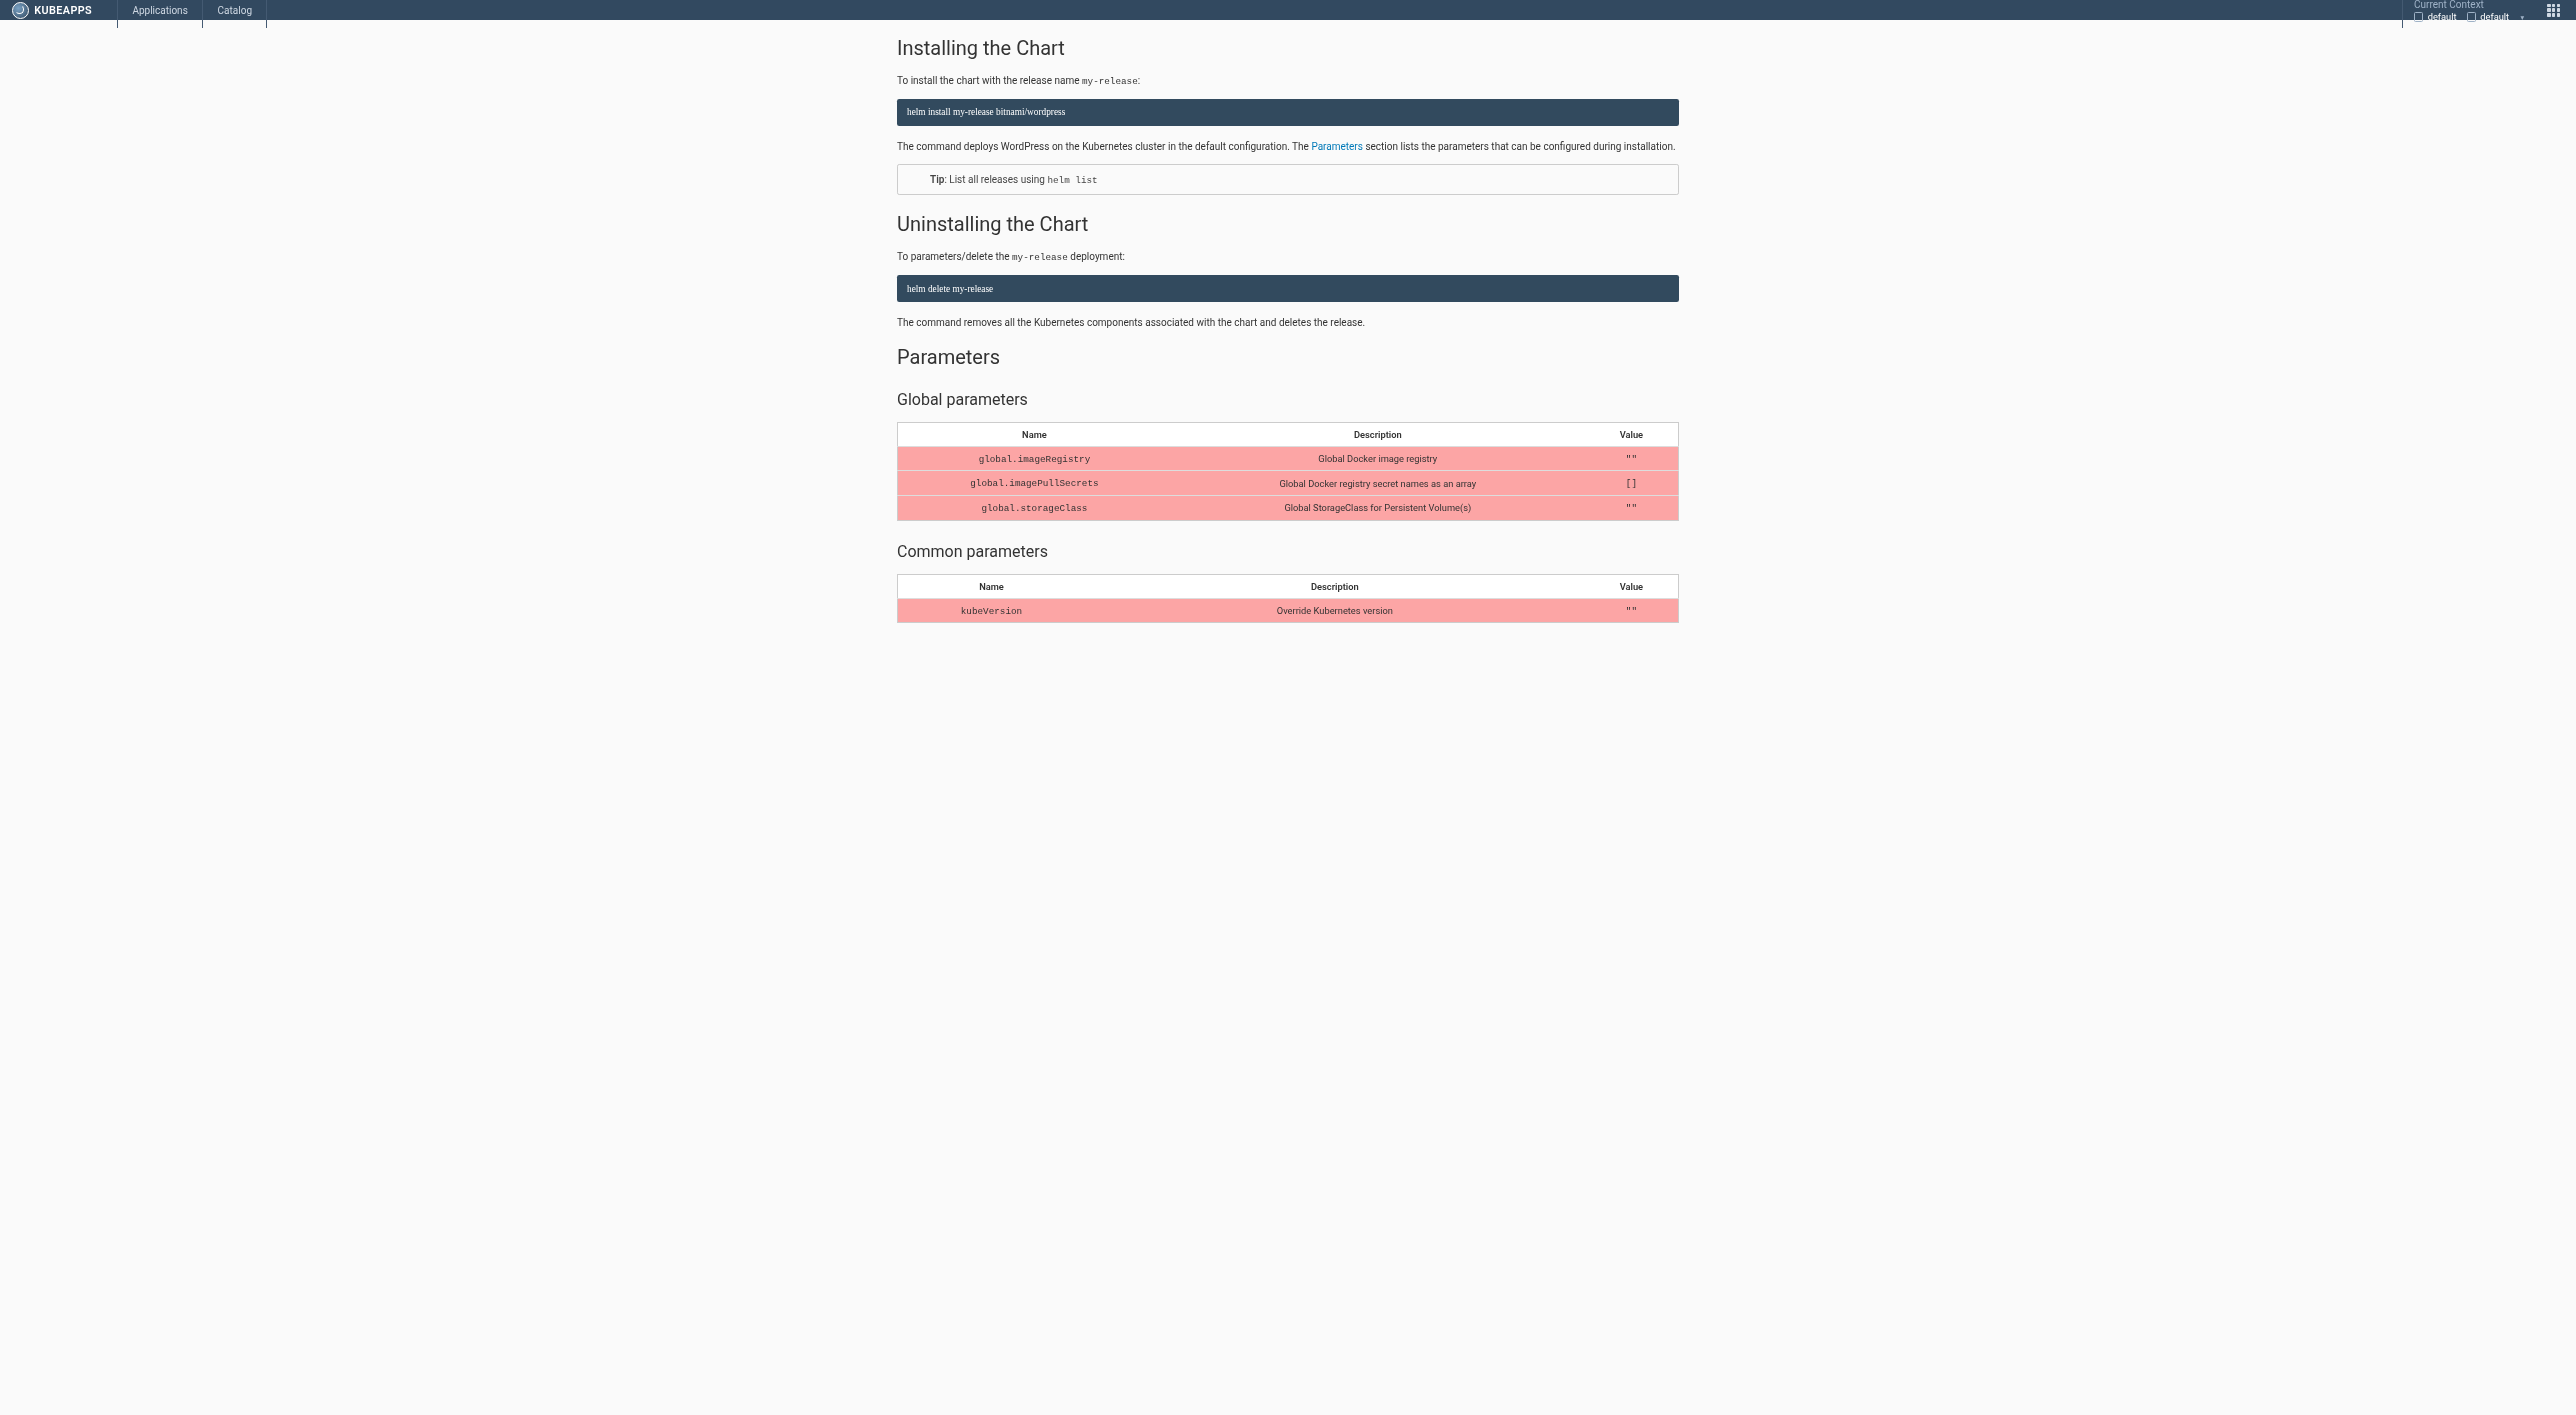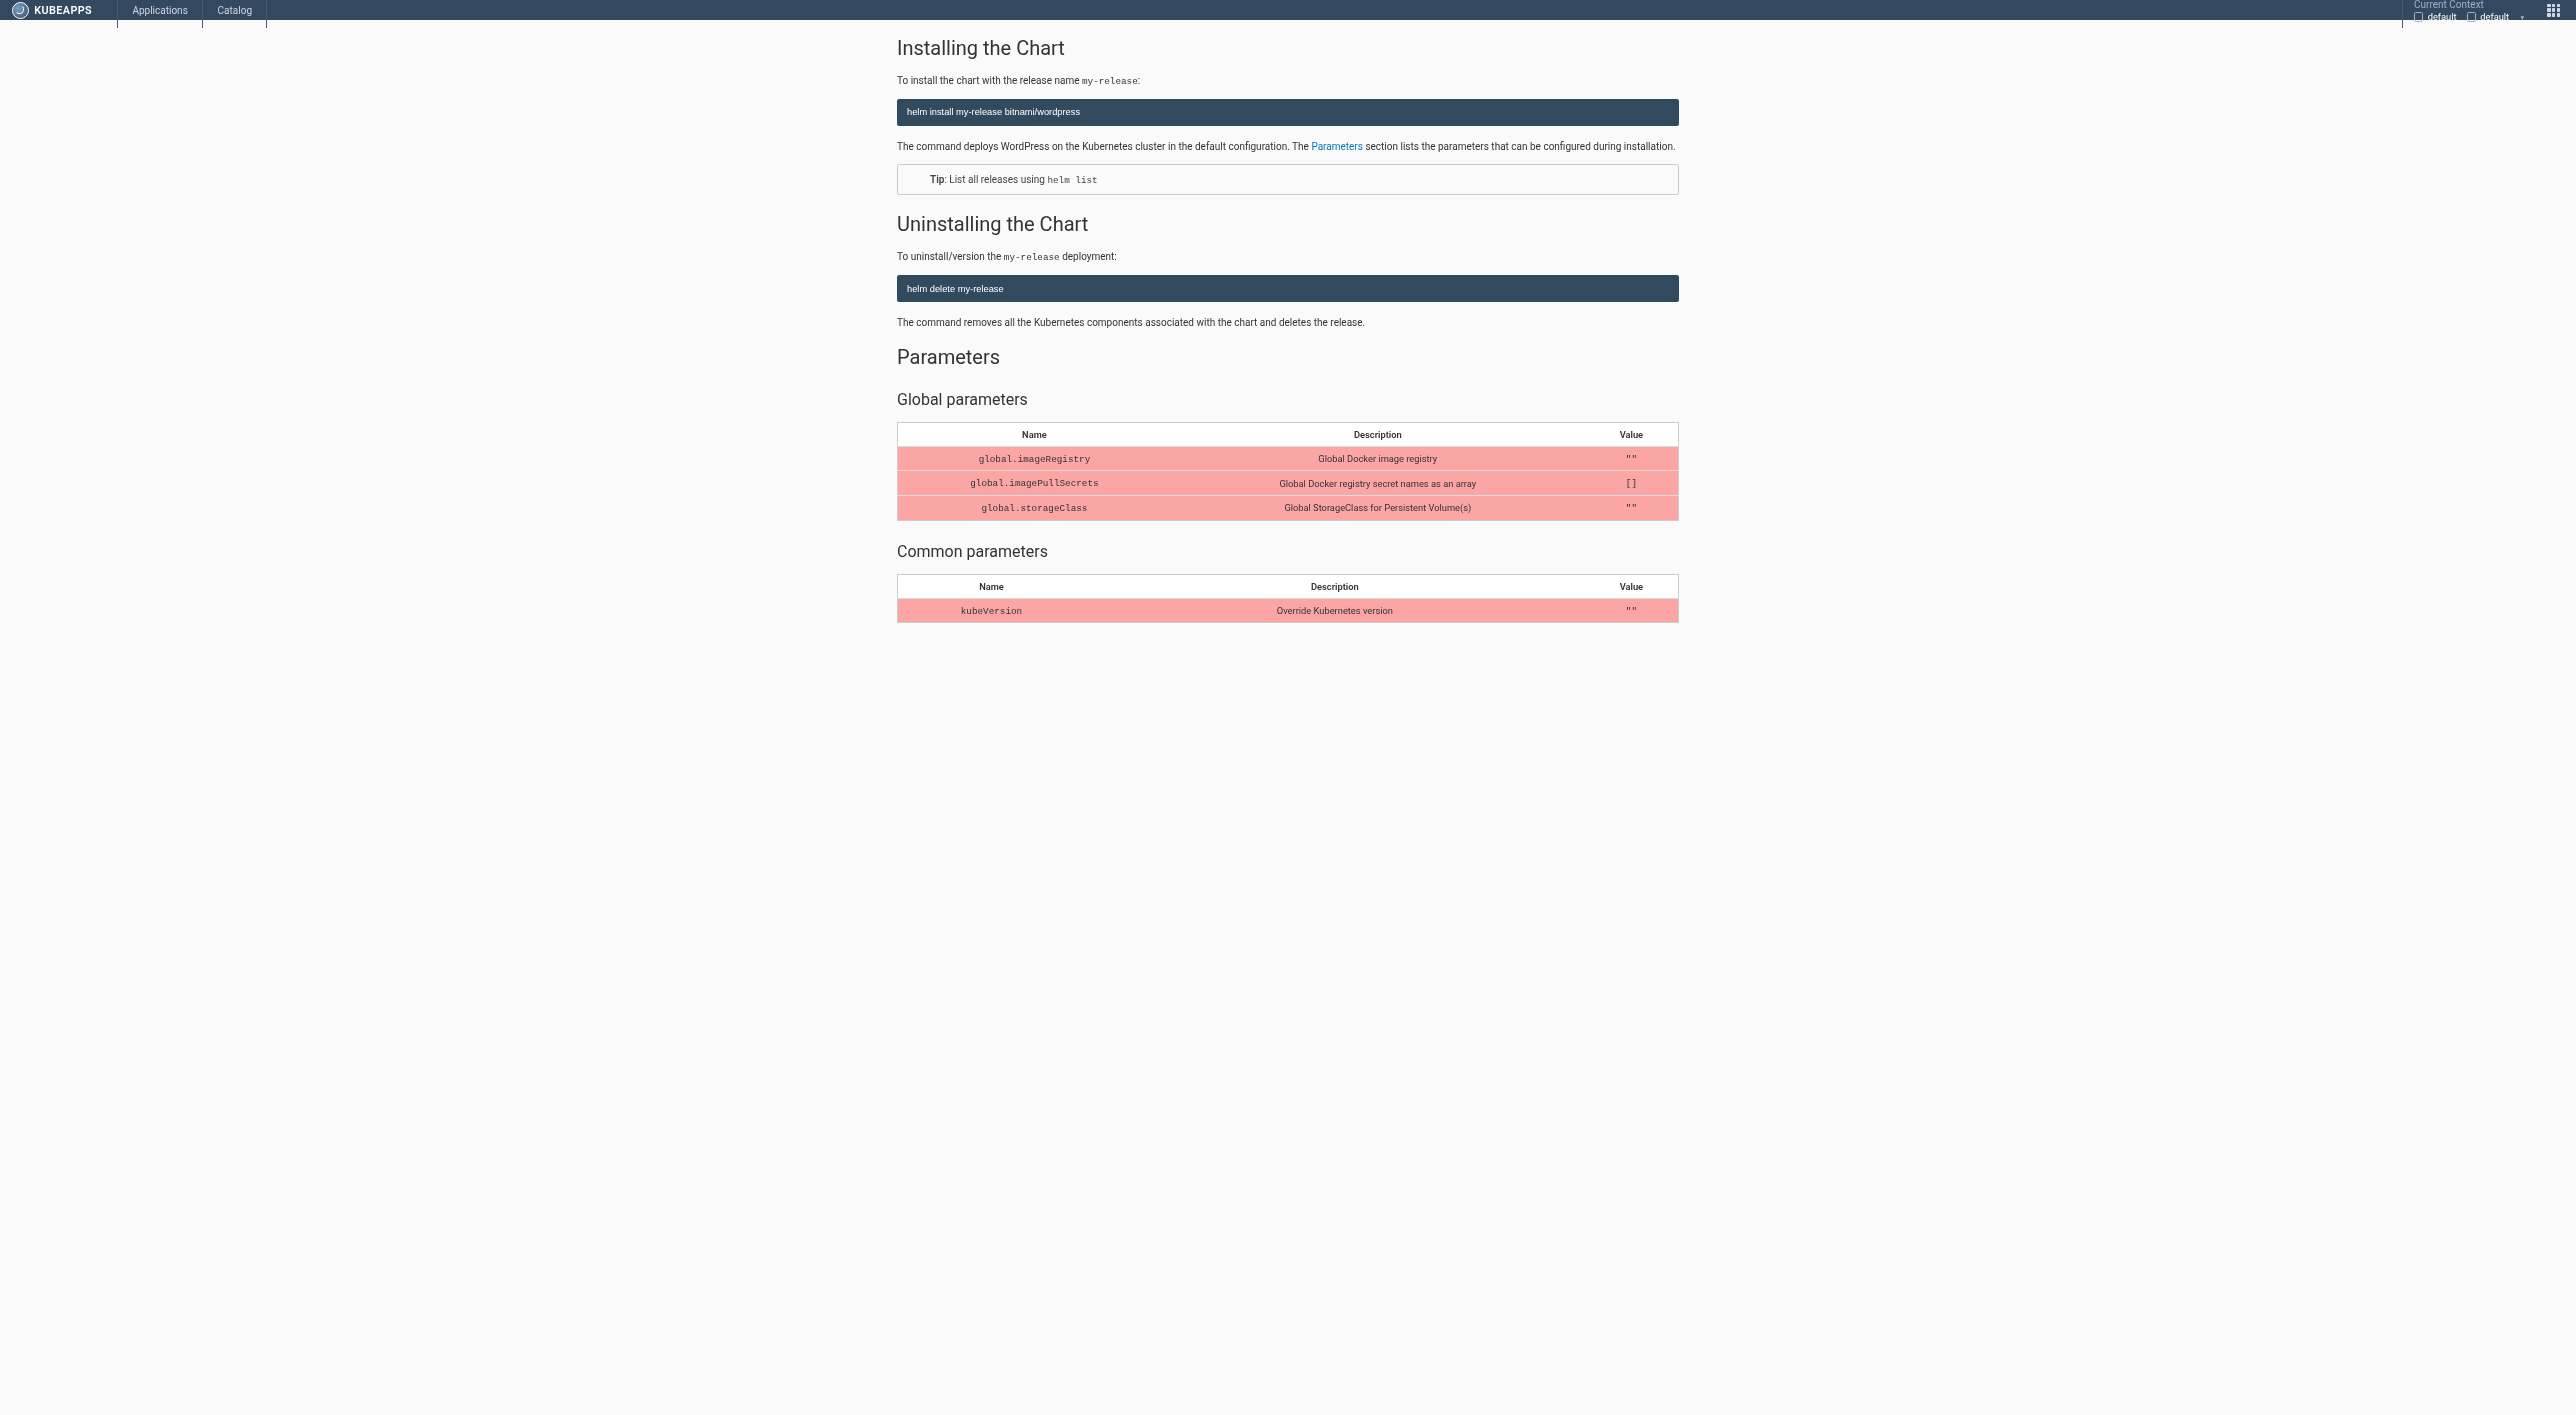--- a/index.html
+++ b/index.html
@@ -24,21 +24,21 @@
   .apps-grid-icon { width: 13px; height: 13px; display: grid; grid-template-columns: repeat(3,1fr); grid-template-rows: repeat(3,1fr); gap: 1.4px; }
   .apps-grid-icon span { background: #cfd8e3; border-radius: 0.7px; }
   
   
   .content { max-width: 782px; margin: 0 auto; padding: 14.4px 0 29px; }
   h1 { font-size: 20px; font-weight: 400; color: #333; margin: 14.4px 0 13px; }
   h1.first { margin-top: 1.4px; }
   h2 { font-size: 16px; font-weight: 400; color: #333; margin: 21.6px 0 13px; }
   p { font-size: 10px; color: #333; margin-bottom: 10px; line-height: 1.5; }
   code.inline { font-family: "SFMono-Regular", Consolas, "Liberation Mono", Menlo, monospace; font-size: 9.3px; }
-  pre { background: #324a5e; color: #fff; padding: 8.6px 10px; border-radius: 2.2px; font-family: Liberation Sans, sans-serif; font-size: 9.3px; margin-bottom: 13px; overflow-x: auto; }
+  pre { background: #324a5e; color: #fff; padding: 8.6px 10px; border-radius: 2.2px; font-family: Liberation Serif, serif; font-size: 9.3px; margin-bottom: 13px; overflow-x: auto; }
   .tip-box { border: 0.7px solid #ccc; border-radius: 2.2px; padding: 8.6px 10px; font-size: 10px; color: #444; margin-bottom: 17px; }
   .tip-box strong { font-weight: 600; margin-left: 22px; }
   a.link { color: #0079b8; text-decoration: none; }
   
   
   table { width: 100%; border-collapse: collapse; border: 0.7px solid #ccc; margin-bottom: 2px; background: #fca5a5; }
   th, td { padding: 5.8px 7.2px; font-size: 9.3px; text-align: center; border-bottom: 0.7px solid #ddd; }
   th { background: #fff; font-weight: 600; }
   td.name-col code, td code { font-family: "SFMono-Regular", Consolas, "Liberation Mono", Menlo, monospace; font-size: 9.3px; }
   tr:last-child td { border-bottom: none; }
@@ -94,21 +94,21 @@
   <pre>helm install my-release bitnami/wordpress</pre>
   <p>
     <span>The command deploys WordPress on the Kubernetes cluster in the default configuration. The </span><a href="#" class="link">Parameters</a><span> section lists the parameters that can be configured during installation.</span>
   </p>
   <div class="tip-box">
     <strong>Tip</strong><span>: List all releases using </span><code class="inline">helm list</code>
   </div>
 
   <h1>Uninstalling the Chart</h1>
   <p>
-    <span>To uninstall/version the </span><code class="inline">my-release</code><span> deployment:</span>
+    <span>To parameters/delete the </span><code class="inline">my-release</code><span> deployment:</span>
   </p>
   <pre>helm delete my-release</pre>
   <p>The command removes all the Kubernetes components associated with the chart and deletes the release.</p>
 
   <h1>Parameters</h1>
   <h2>Global parameters</h2>
   <table>
     <thead>
       <tr>
         <th class="col-name">Name</th>

